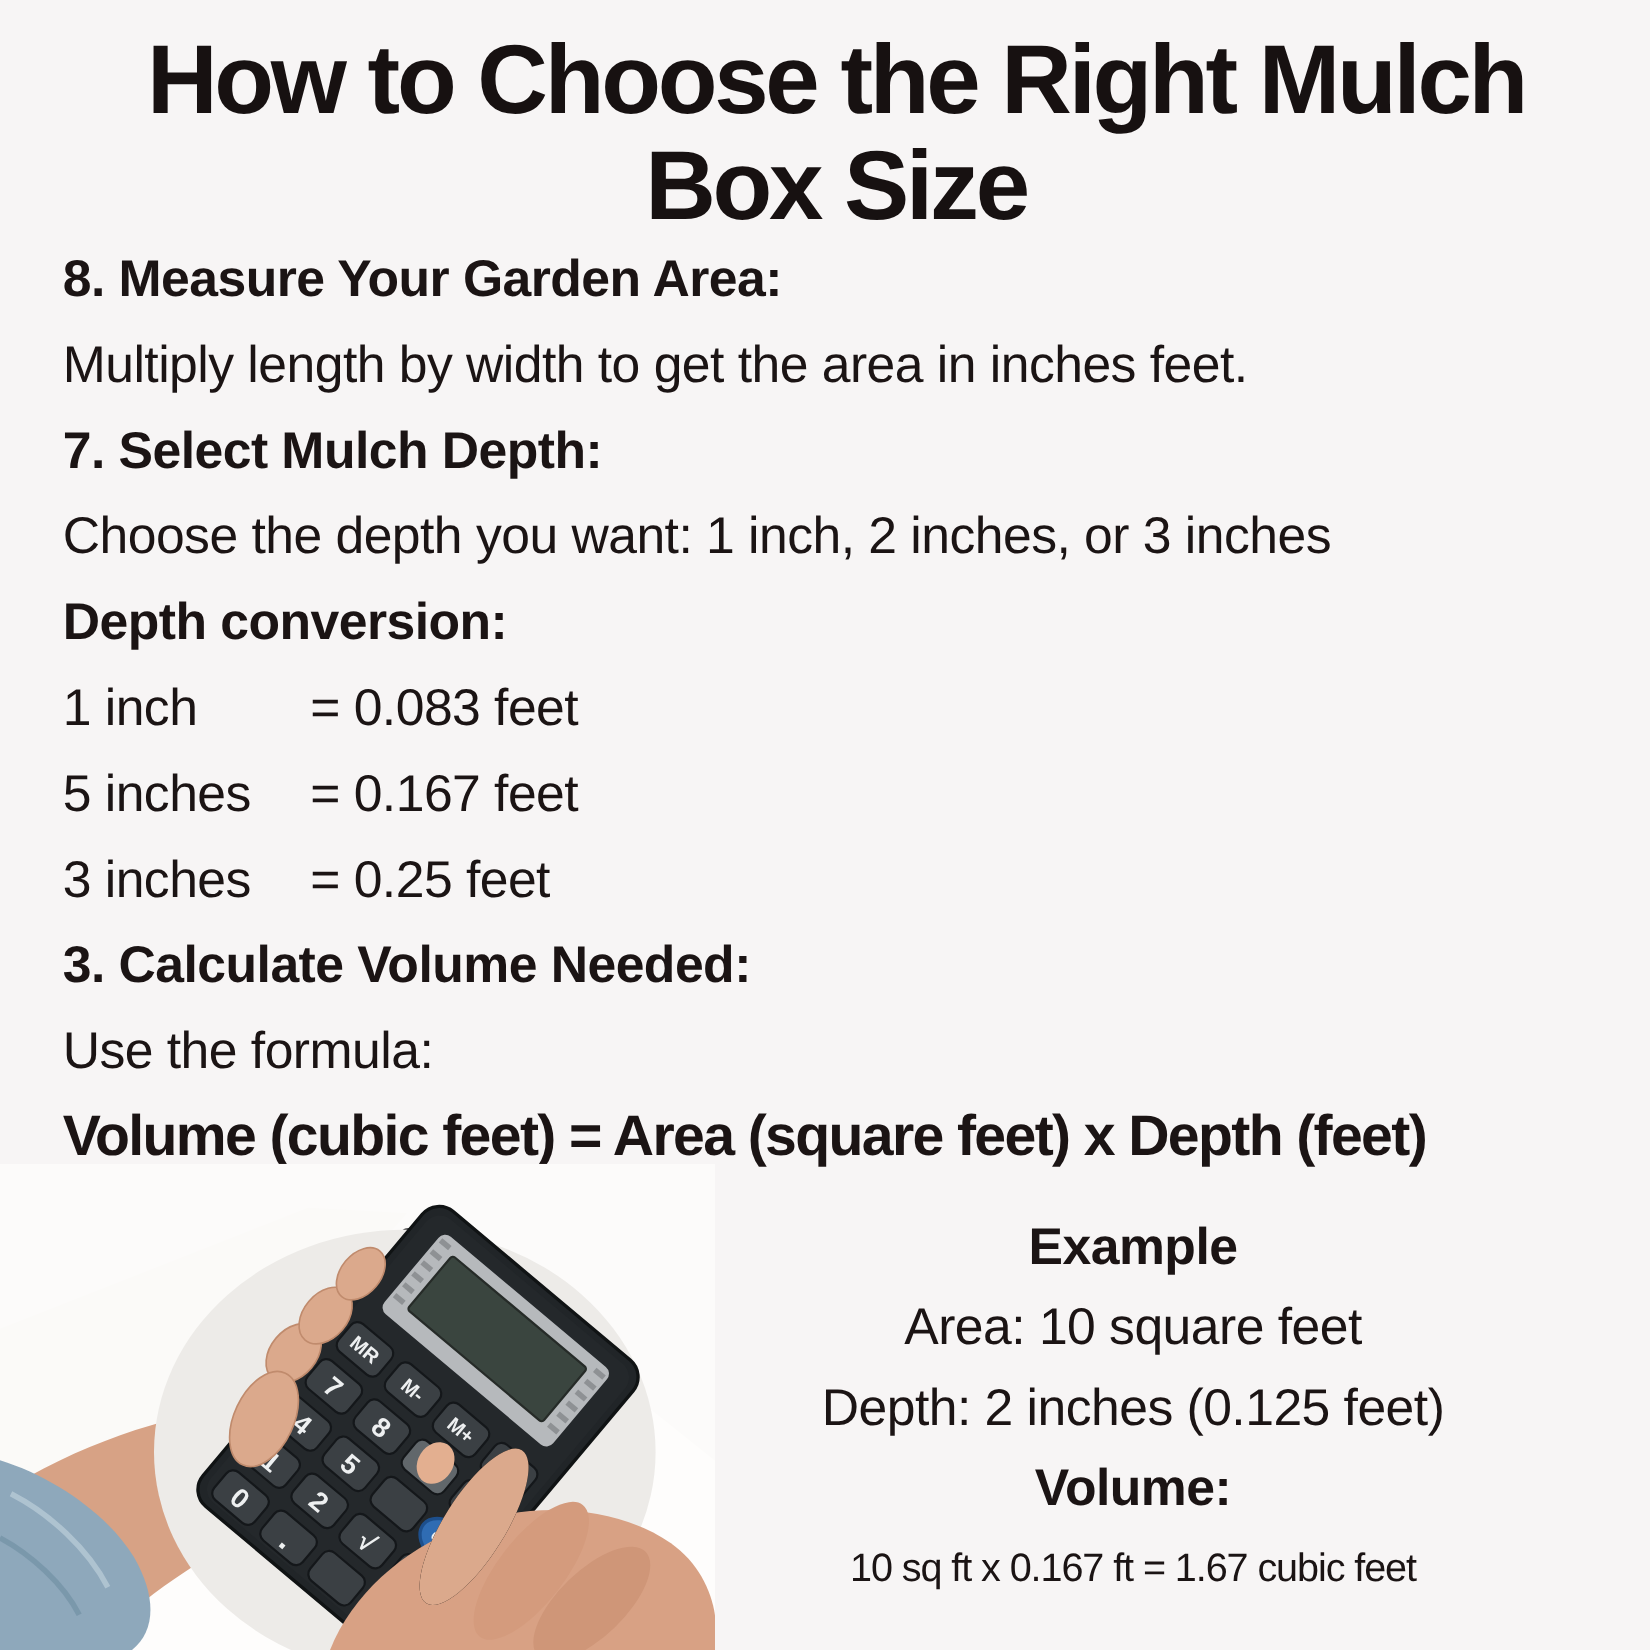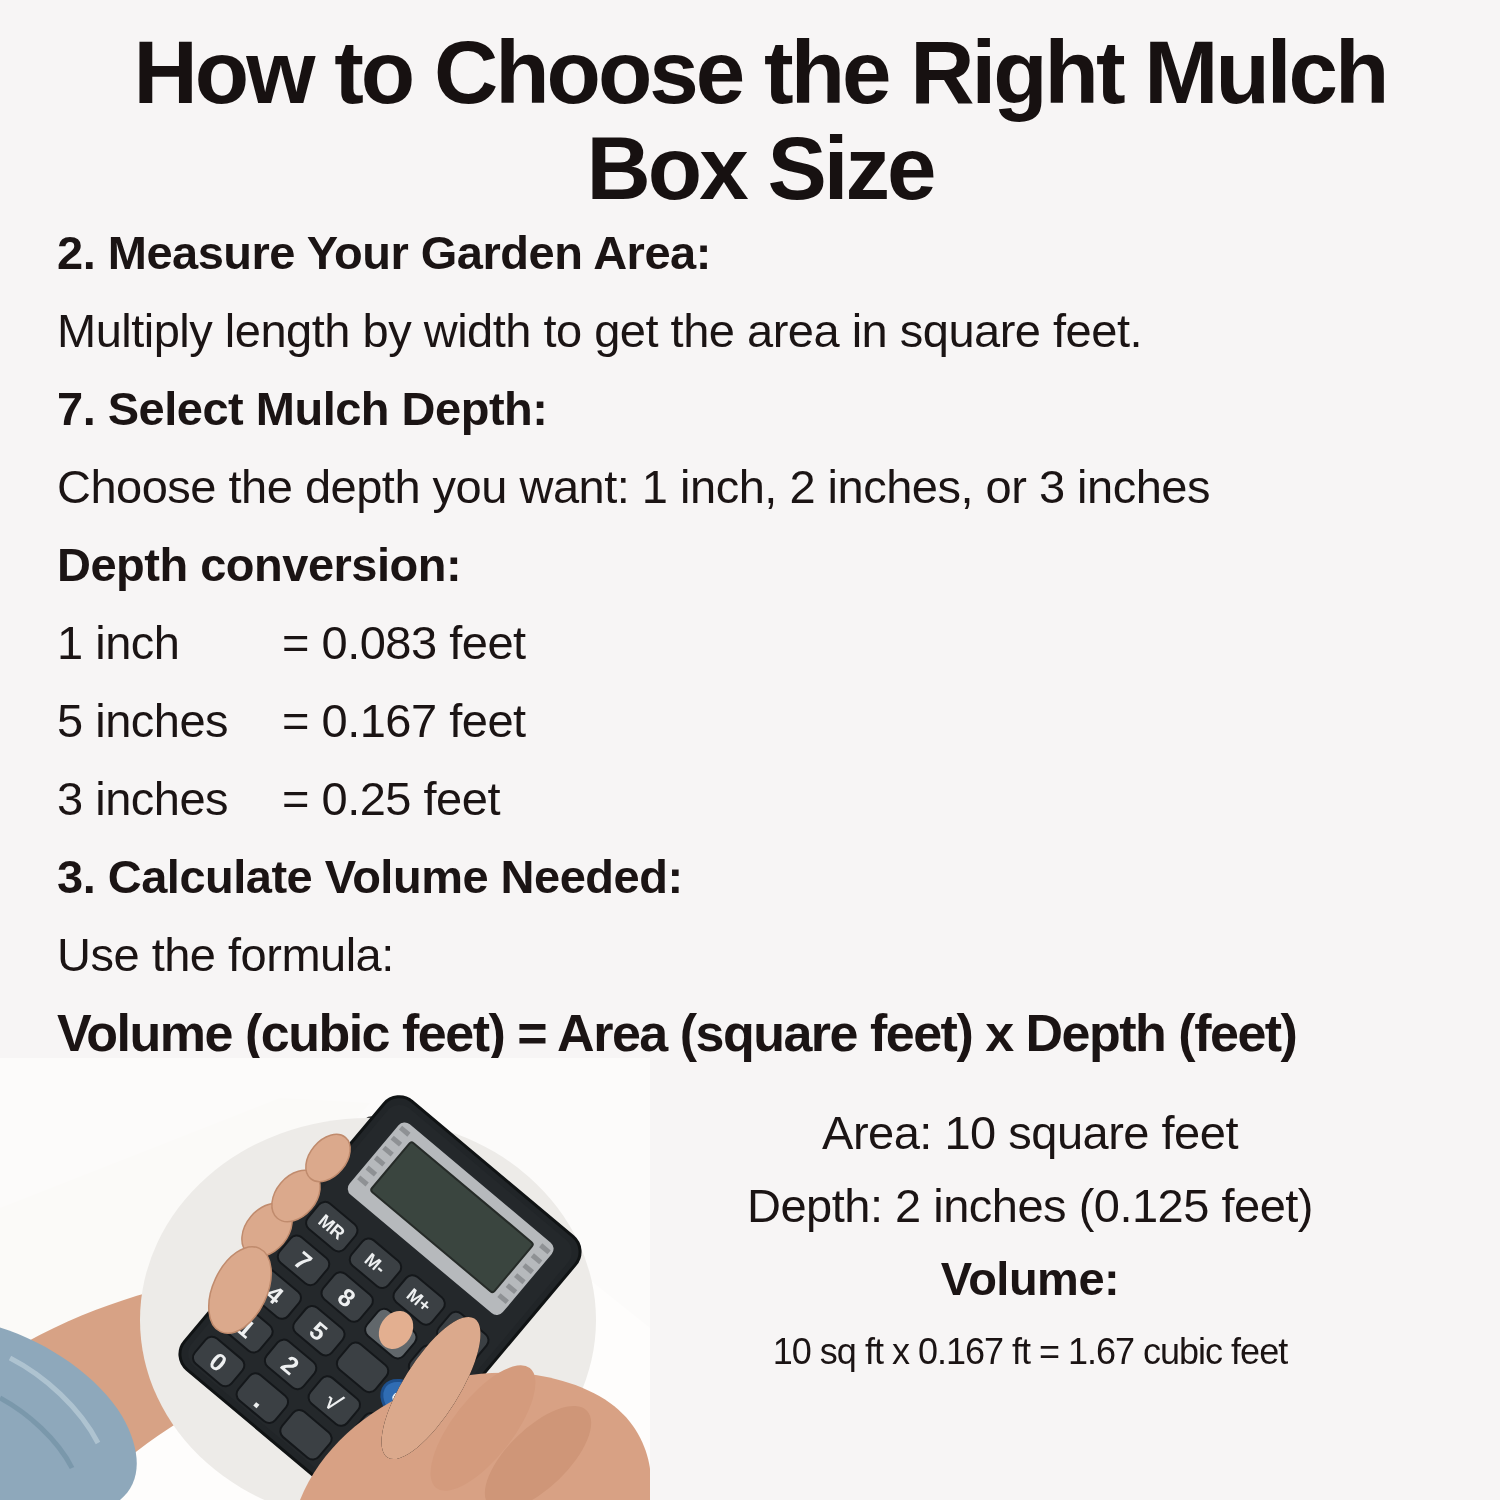--- a/index.html
+++ b/index.html
@@ -47,22 +47,22 @@
 <body>
 
 <div class="poster">
 
   <div class="title">
     <div>How to Choose the Right Mulch</div>
     <div>Box Size</div>
   </div>
 
   <div class="content">
-    <div class="line heading">2. Measure Your Garden Area:</div>
-    <div class="line">Multiply length by width to get the area in square feet.</div>
+    <div class="line heading">8. Measure Your Garden Area:</div>
+    <div class="line">Multiply length by width to get the area in inches feet.</div>
     <div class="line heading">7. Select Mulch Depth:</div>
     <div class="line">Choose the depth you want: 1 inch, 2 inches, or 3 inches</div>
     <div class="line heading">Depth conversion:</div>
     <div class="line conv-row">
       <span class="conv-label">1 inch</span>
       <span class="conv-value">= 0.083 feet</span>
     </div>
     <div class="line conv-row">
       <span class="conv-label">5 inches</span>
       <span class="conv-value">= 0.167 feet</span>
@@ -205,19 +205,20 @@
         <ellipse cx="431" cy="330" rx="28" ry="82" transform="rotate(32 431 330)" fill="#dba habit"></ellipse>
         <ellipse cx="431" cy="330" rx="28" ry="82" transform="rotate(32 431 330)" fill="#dba98c"></ellipse>
         <ellipse cx="396" cy="272" rx="16" ry="20" transform="rotate(32 396 272)" fill="#e3af90"></ellipse>
         <ellipse cx="483" cy="370" rx="30" ry="76" transform="rotate(38 483 370)" fill="#d49b7d"></ellipse>
         <ellipse cx="538" cy="400" rx="30" ry="68" transform="rotate(46 538 400)" fill="#cf9678"></ellipse>
       </g>
     </svg>
   </div>
 
   <div class="example">
+    <div class="bold">Example</div>
     <div>Area: 10 square feet</div>
     <div>Depth: 2 inches (0.125 feet)</div>
     <div class="bold">Volume:</div>
     <div class="calc-line">10 sq ft x 0.167 ft = 1.67 cubic feet</div>
   </div>
 
 </div>
 
 </body></html>

